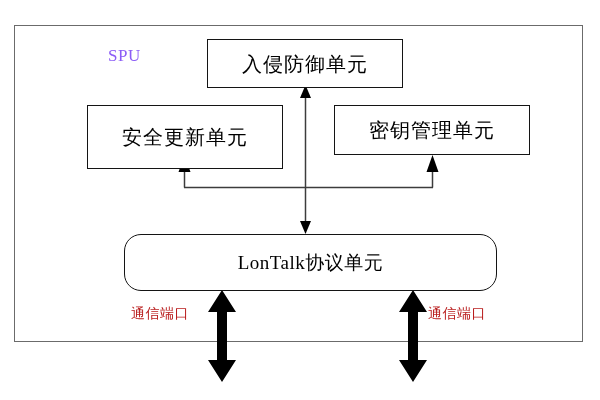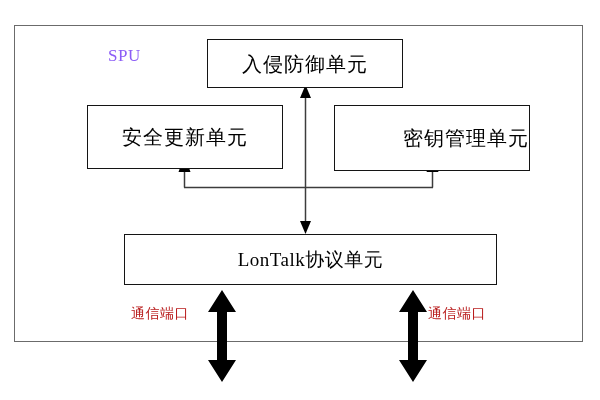--- a/index.html
+++ b/index.html
@@ -62,28 +62,28 @@
   #box-secupd {
     left: 87px;
     top: 105px;
     width: 196px;
     height: 64px;
   }
   #box-keymgmt {
     left: 334px;
     top: 105px;
     width: 196px;
-    height: 66px;
-    justify-content: flex-end;
+    height: 50px;
   }
   #box-lontalk {
     left: 124px;
     top: 234px;
     width: 373px;
-    height: 51px;
+    height: 57px;
+    border-radius: 17px;
   }
   #box-lontalk .unit-label {
     font-size: 19px;
     letter-spacing: 0.5px;
   }
 
   
   .connectors {
     position: absolute;
     left: 0;

